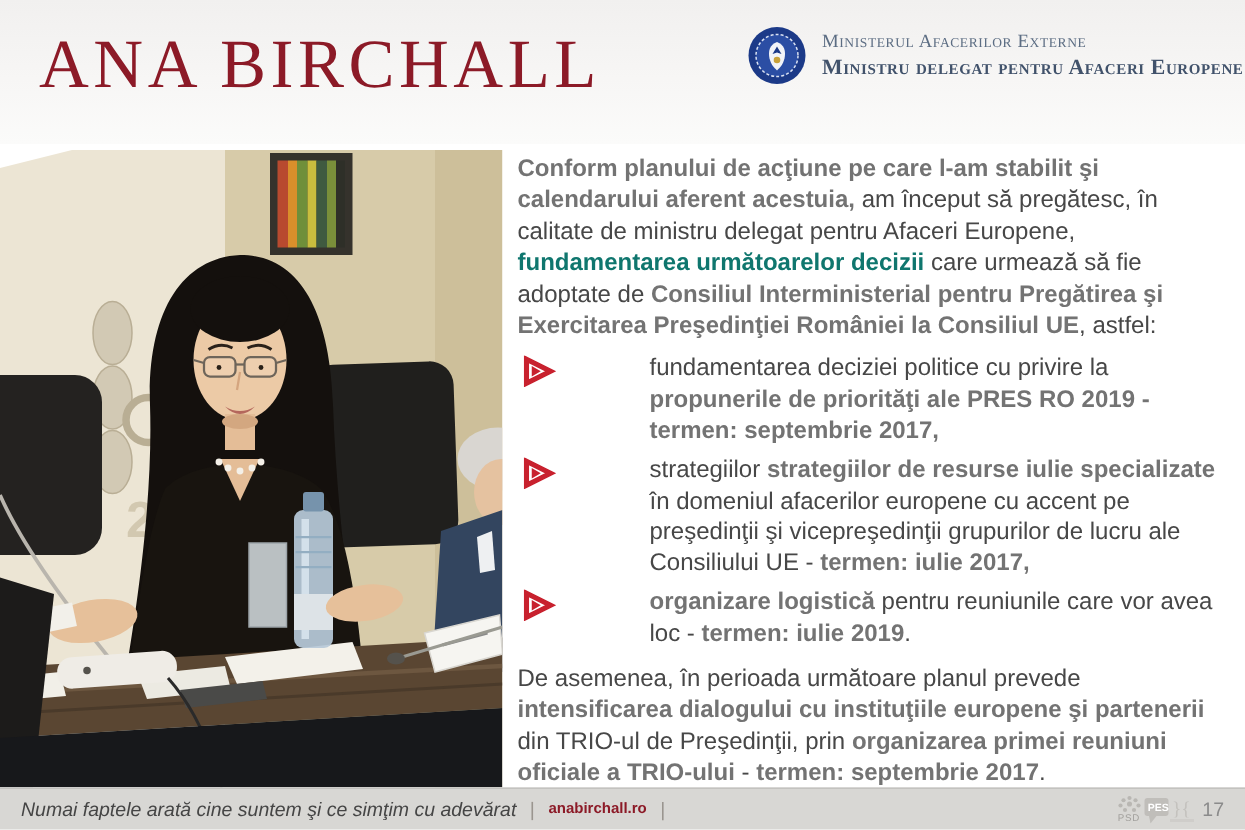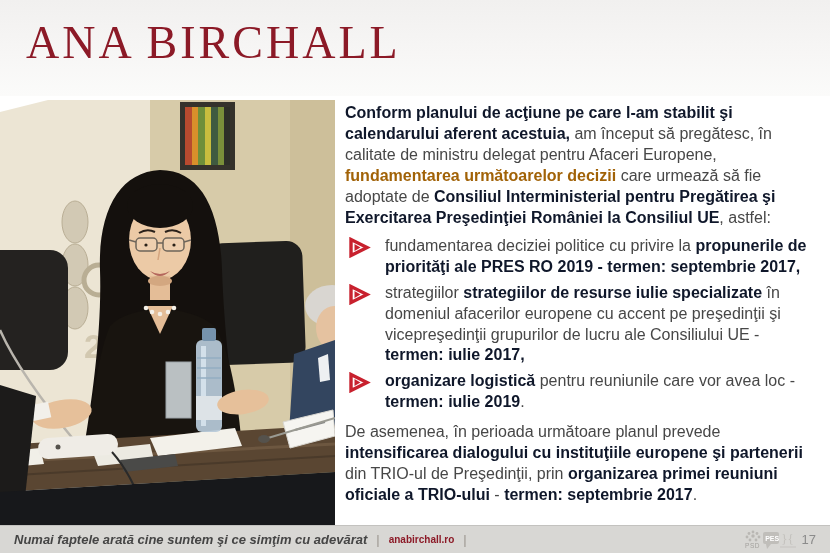--- a/index.html
+++ b/index.html
@@ -20,33 +20,33 @@
   .ministry-line1{font-size:12.5px;color:#5c6d83;letter-spacing:.4px;}
   .ministry-line2{font-size:14.5px;font-weight:bold;color:#41526b;letter-spacing:.4px;}
 
   
   .photo{position:absolute;left:0;top:100px;width:335px;height:425px;overflow:hidden;}
   .photo svg{display:block;}
 
   
   .content{position:absolute;left:345px;top:103px;width:477px;color:#474747;
            font-size:16px;line-height:1.31;}
-  .content .b{font-weight:bold;color:#0f172a;}
-  .content .rb{font-weight:bold;color:#a16207;}
+  .content .b{font-weight:bold;color:#737373;}
+  .content .rb{font-weight:bold;color:#0f766e;}
   .intro{margin:0 0 7px 0;width:468px;}
-  .bullet-row{display:flex;align-items:flex-start;margin:0 0 5px 0;}
+  .bullet-row{display:flex;align-items:flex-start;margin:0 0 5px 0;gap:48px;}
   .bullet-icon{flex:0 0 24px;width:24px;height:21px;margin:1px 14px 0 2px;}
   .bullet-text{width:435px;}
   .closing{margin:9px 0 0 0;width:477px;}
 
   
   .footer{position:absolute;left:0;top:525px;width:830px;height:28px;
           background:#d8d7d4;border-top:1px solid #c3c2bf;box-sizing:border-box;
           display:flex;align-items:center;padding:0 14px;gap:9px;font-size:13px;}
-  .quote{font-style:italic;color:#454545;font-weight:bold;}
+  .quote{font-style:italic;color:#454545;}
   .pipe{color:#9a958f;}
   .site-link{font-weight:bold;color:#8c1a27;font-size:10px;}
   .fb{color:#6b6b6b;font-size:13.5px;}
   .fb b{color:#8c1a27;}
   .footer-right{margin-left:auto;display:flex;align-items:center;}
   .logo-psd{display:flex;flex-direction:column;align-items:center;line-height:1;}
   .logo-psd .psd-label{font-size:6.5px;color:#a3a19d;margin-top:1px;letter-spacing:.5px;}
   .logo-pes{position:relative;width:18px;height:18px;}
   .logo-braces{display:flex;flex-direction:column;align-items:center;line-height:1;}
   .logo-braces .glyph{font-size:13px;color:#c4c2be;font-family:"Liberation Serif",serif;}
@@ -54,20 +54,33 @@
   .page-num{color:#8b8b8b;font-size:13px;margin-left:6px;}
 </style>
 </head>
 <body>
 
 <div class="slide">
 
   <div class="header">
     <div class="title">ANA BIRCHALL</div>
 
+    <div class="ministry">
+      <svg class="seal" viewBox="0 0 40 40">
+        <circle cx="20" cy="20" r="19" fill="#1c3a88"></circle>
+        <circle cx="20" cy="20" r="14" fill="#2b4ea4" stroke="#d9e1f2" stroke-width="1" stroke-dasharray="2 1.4"></circle>
+        <path d="M20 11 C15 13 14 17 15 22 C16 26 18 28 20 30 C22 28 24 26 25 22 C26 17 25 13 20 11 Z" fill="#f2f4f8"></path>
+        <path d="M20 14 L17 19 L20 18 L23 19 Z" fill="#1c3a88"></path>
+        <circle cx="20" cy="23" r="2.2" fill="#c9a23a"></circle>
+      </svg>
+      <div class="ministry-text">
+        <span class="ministry-line1">Ministerul Afacerilor Externe</span>
+        <span class="ministry-line2">Ministru delegat pentru Afaceri Europene</span>
+      </div>
+    </div>
   </div>
 
   <div class="photo">
     <svg width="335" height="425" viewBox="0 0 335 425">
 
       <rect x="0" y="0" width="150" height="425" fill="#ece5d4"></rect>
       <rect x="150" y="0" width="185" height="425" fill="#d7cba9"></rect>
       <rect x="290" y="0" width="45" height="425" fill="#cdbf9a"></rect>
       <polygon points="0,0 48,0 0,12" fill="#ffffff"></polygon>
 

